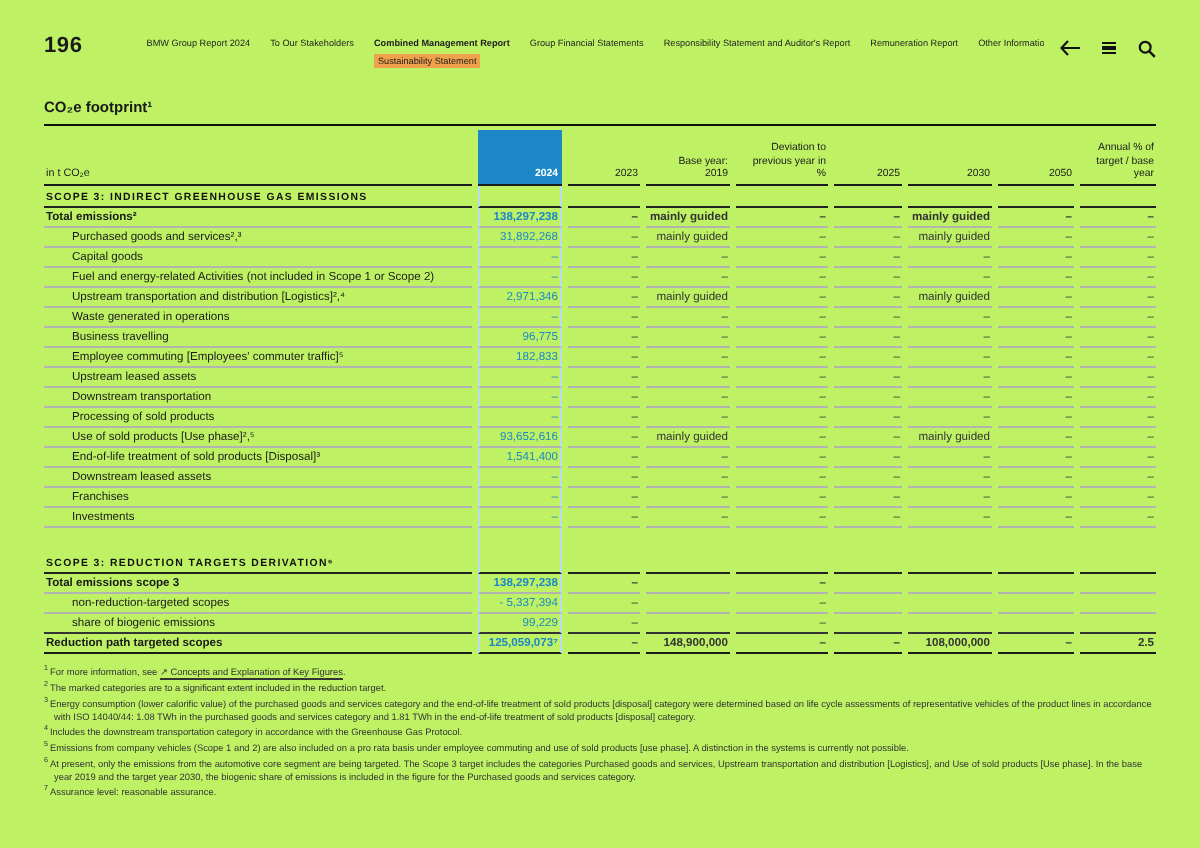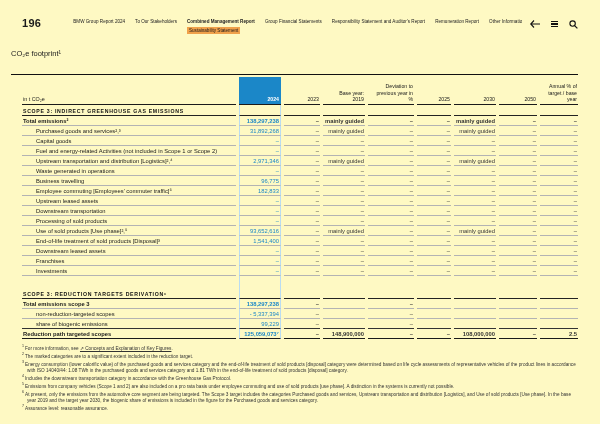--- a/index.html
+++ b/index.html
@@ -1,33 +1,33 @@
 <!DOCTYPE html>
 <html><head>
 <meta charset="utf-8">
 <style>
   * { margin:0; padding:0; box-sizing:border-box; }
   html,body { background:#fff; }
   .page {
-    position:relative; width:600px; height:424px; background:#fef9c3; overflow:hidden;
+    position:relative; width:600px; height:424px; background:#bef264; overflow:hidden;
     font-family:"Liberation Sans","DejaVu Sans",sans-serif; color:#1a1a1a;
   }
   
   .topbar { display:flex; align-items:flex-start; padding:17px 22px 0 22px; }
   .page-num { font-size:11px; font-weight:bold; letter-spacing:.3px; }
   .top-nav { display:flex; gap:10px; margin-left:32px; margin-top:2px; flex:1 1 auto; overflow:hidden; }
   .nav-item { display:flex; flex-direction:column; align-items:flex-start; font-size:4.6px; line-height:1.2; color:#222; cursor:pointer; white-space:nowrap; }
   .nav-item .lbl.b { font-weight:bold; }
   .nav-sub { display:inline-block; margin-top:2px; background:#f0a14b; color:#1a1a1a; padding:1px 2px; font-size:4.6px; }
   .top-icons { display:flex; align-items:center; gap:9px; margin-top:2px; margin-left:8px; }
   .icon-btn { width:10px; height:10px; display:flex; align-items:center; justify-content:center; cursor:pointer; }
   .toc-bars { display:flex; flex-direction:column; gap:1.5px; }
   .toc-bars i { display:block; width:7px; height:1.1px; background:#111; }
   
-  .doc-title { margin:15px 22px 0 11px; font-size:7.5px; font-weight:normal; padding-bottom:16px; border-bottom:1.6px solid #111; }
+  .doc-title { margin:15px 22px 0 22px; font-size:7.5px; font-weight:bold; padding-bottom:4px; border-bottom:1.6px solid #111; }
   
   .tblwrap { margin:2px 19px 0 19px; }
   table { width:100%; border-collapse:separate; border-spacing:3px 0; table-layout:fixed; }
   th,td { font-size:5.8px; vertical-align:bottom; padding:0 1px 1.5px 1px; }
   thead th { font-size:5.2px; font-weight:normal; text-align:right; border-bottom:1px solid #1a1a1a; white-space:pre-line; line-height:1.25; height:28px; vertical-align:bottom; }
   thead th.label-h { text-align:left; font-size:5.4px; }
   thead th.blue-box { background:#1b87c8; color:#fff; font-weight:bold; padding-right:2px; }
   td.label { text-align:left; }
   td.label.ind { padding-left:14px; }
   td.num { text-align:right; white-space:nowrap; }

